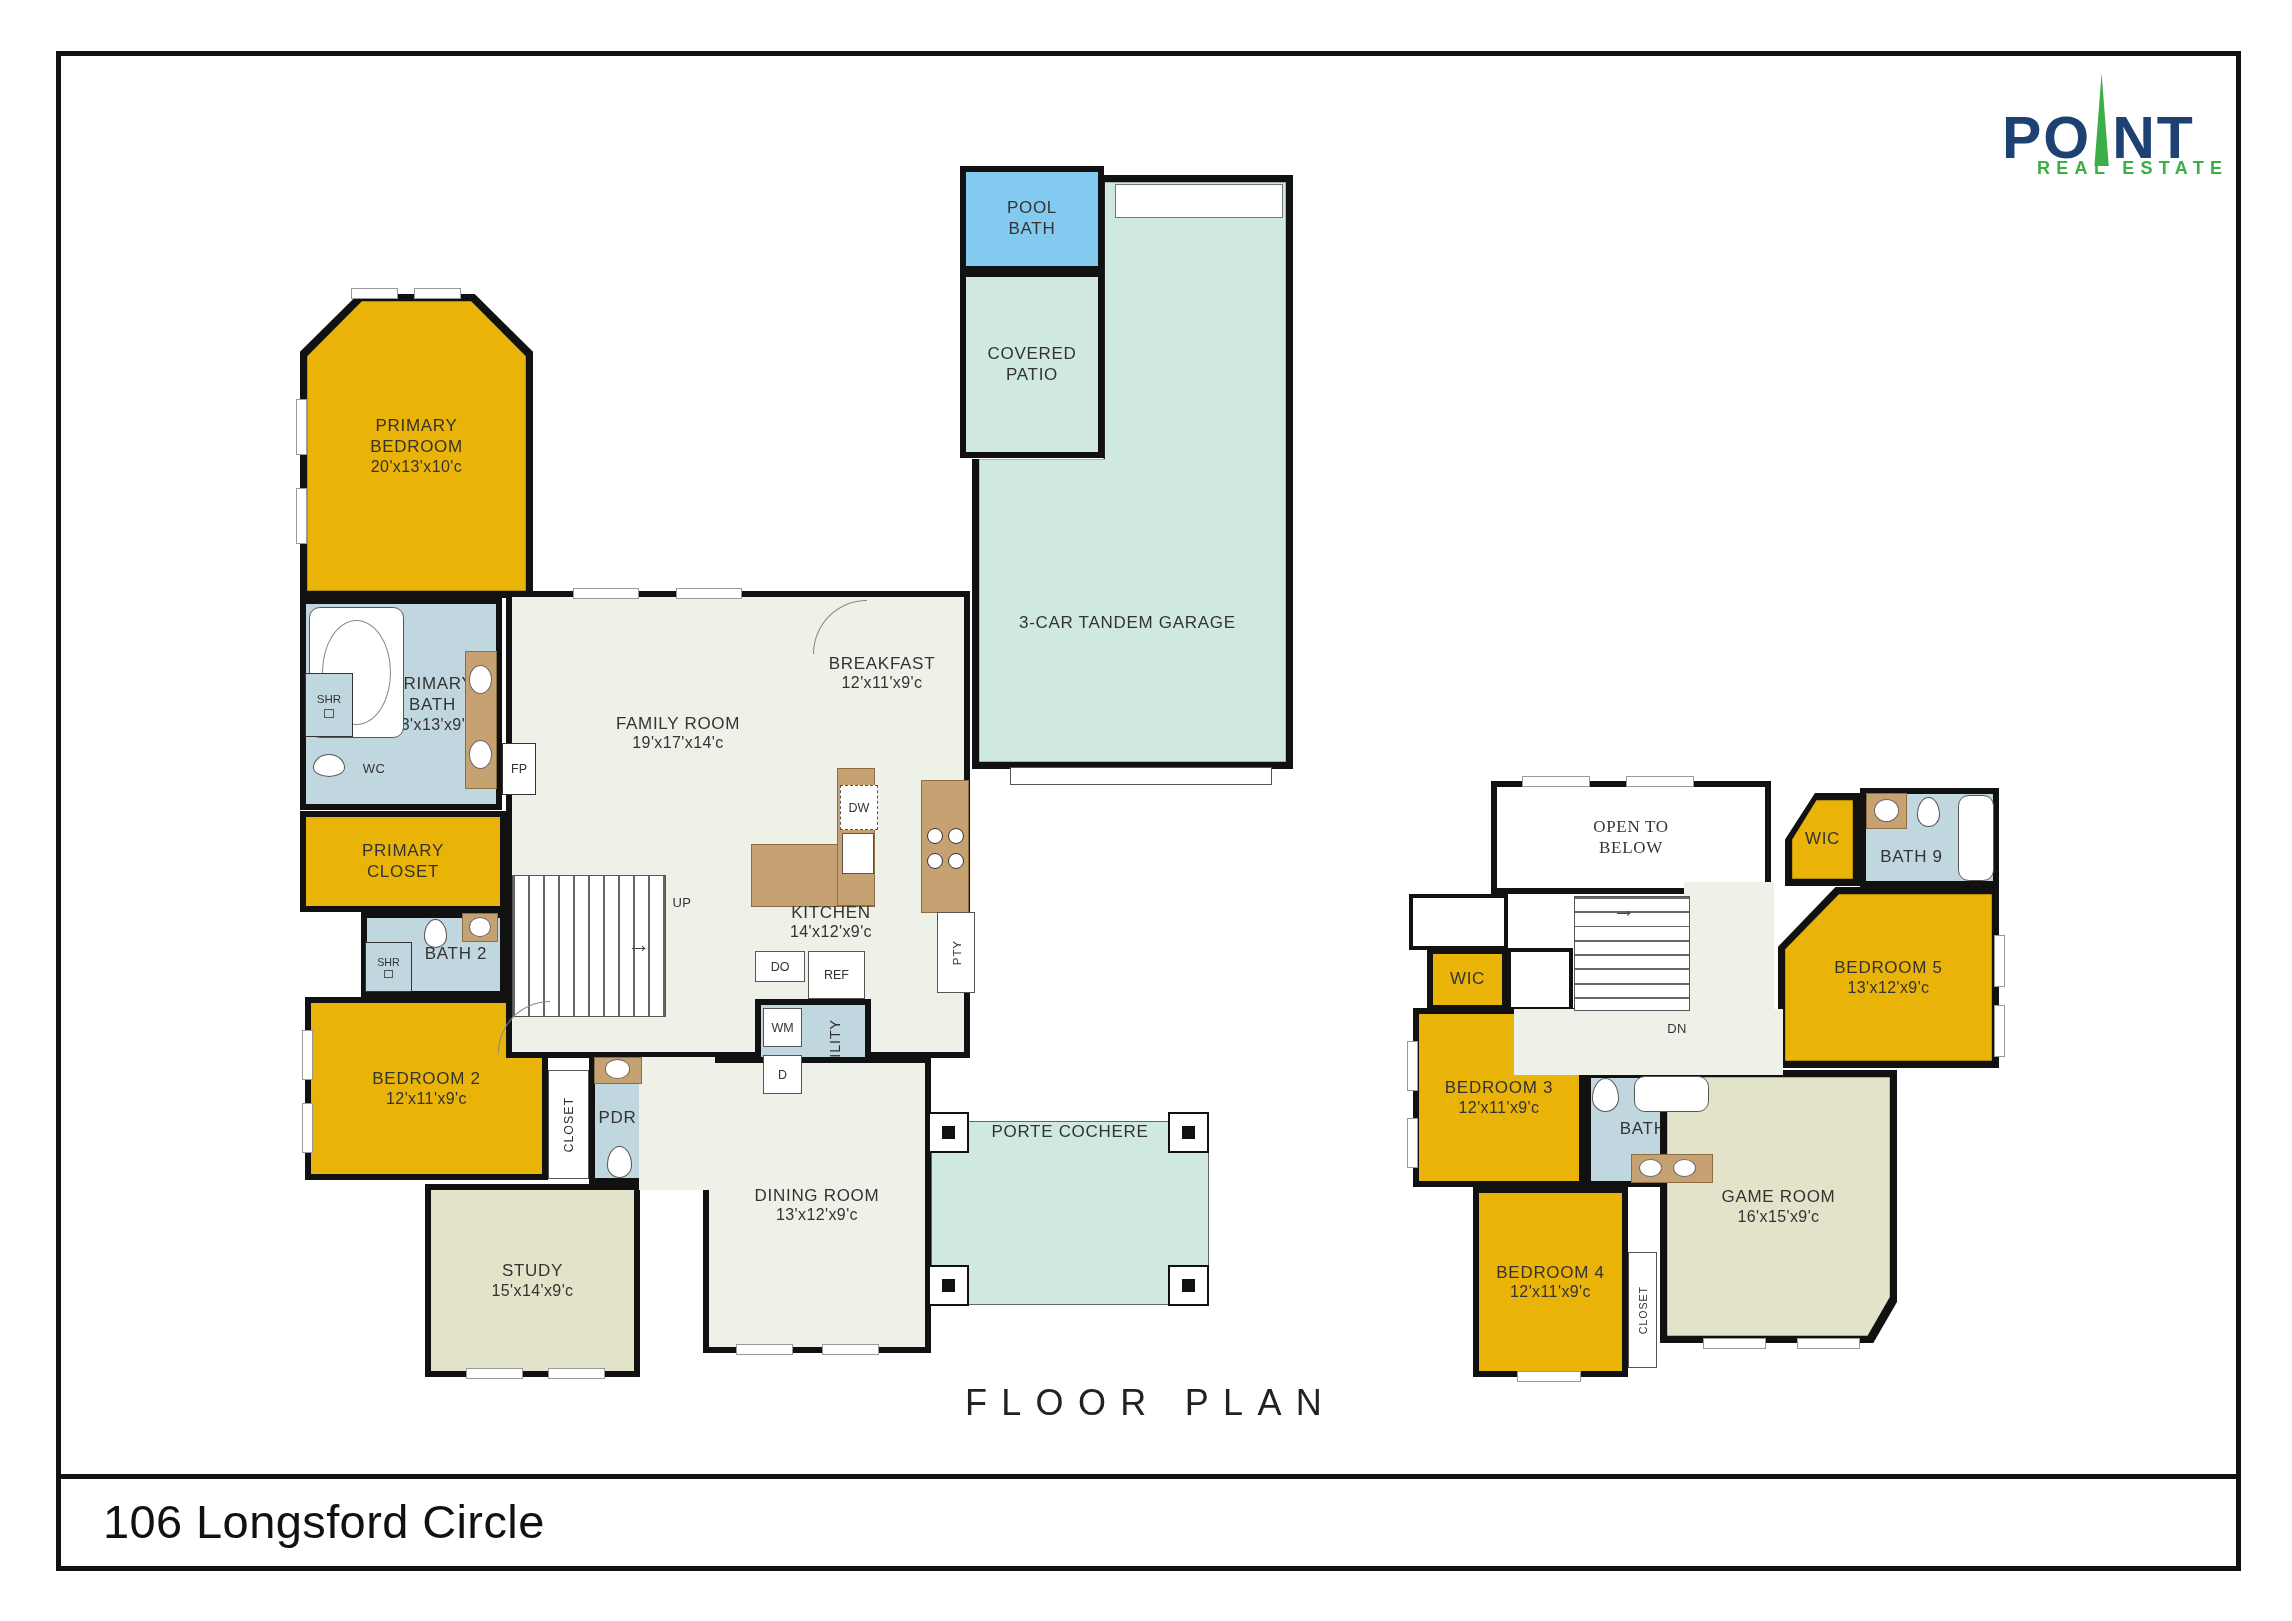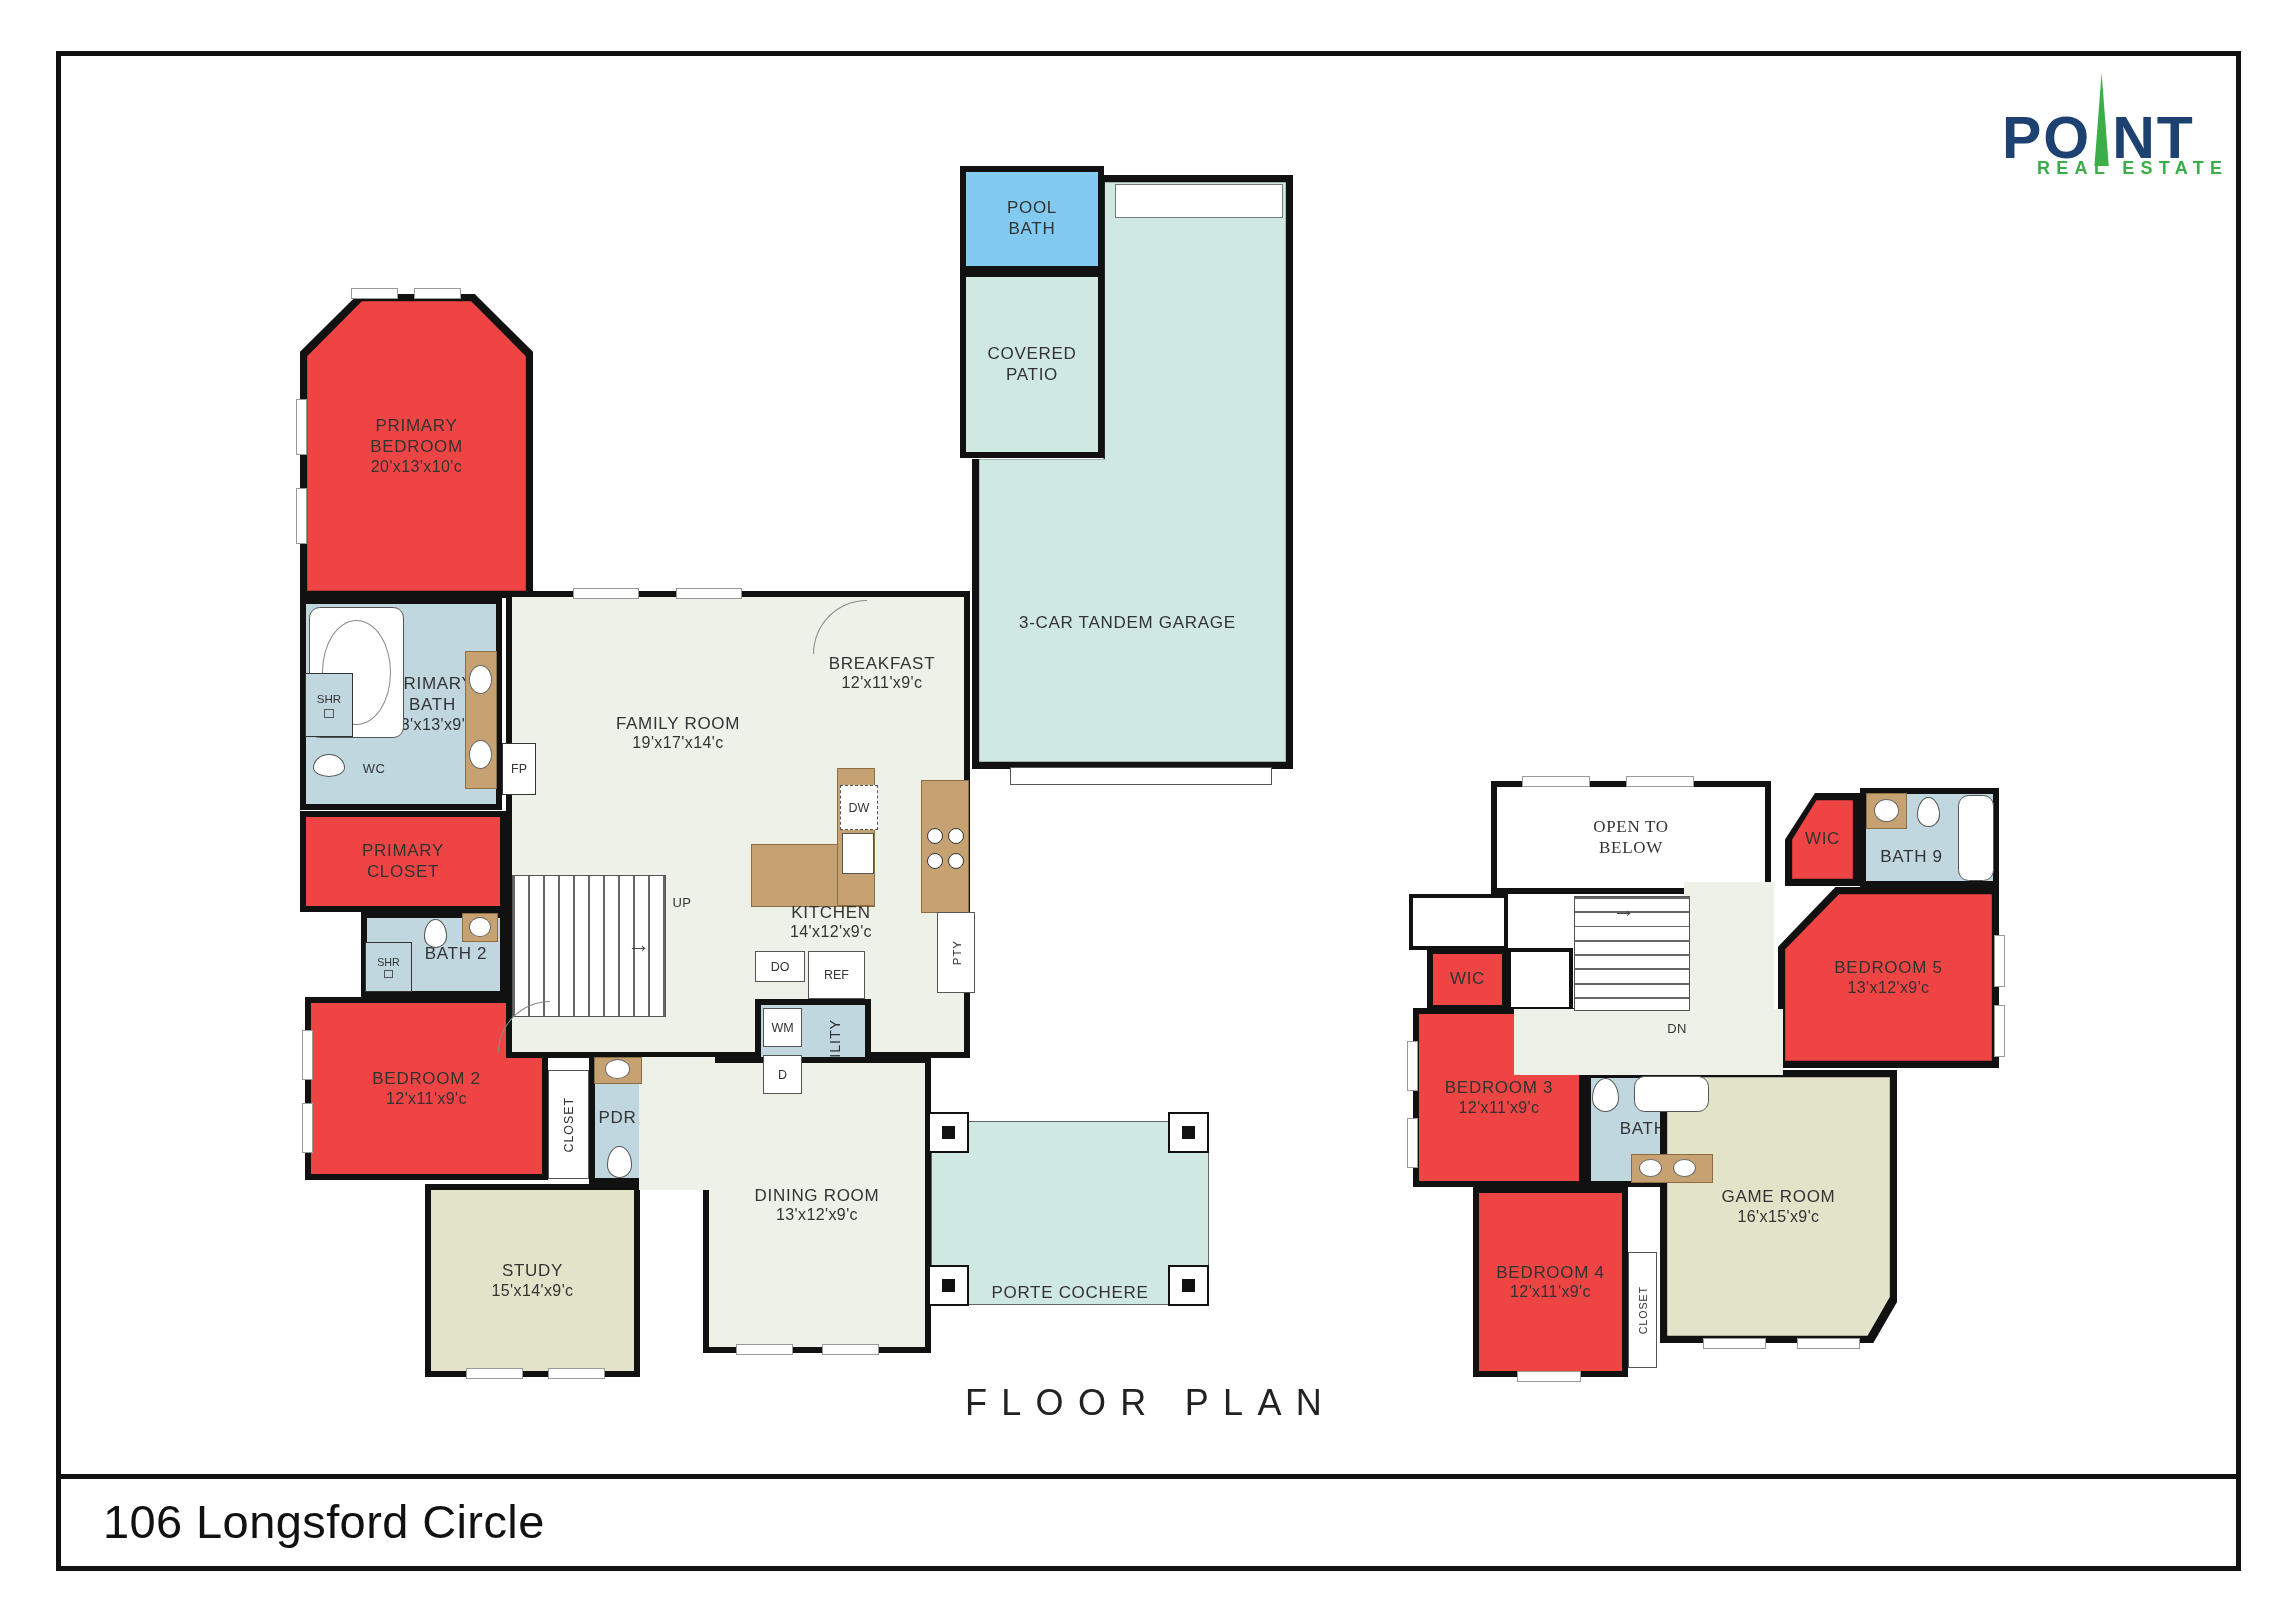--- a/index.html
+++ b/index.html
@@ -19,21 +19,21 @@
   .pfill{position:absolute;inset:7.2px;display:flex;flex-direction:column;align-items:center;
          justify-content:center;text-align:center;}
   .lbl{font-size:17px;letter-spacing:0.7px;line-height:1.22;color:#333;}
   .dims{font-size:16px;letter-spacing:0.4px;white-space:nowrap;color:#333;}
   .nw{white-space:nowrap;}
   .glabel{position:absolute;transform:translate(-50%,-50%);font-size:17px;letter-spacing:0.7px;
           color:#333;text-align:center;z-index:30;white-space:nowrap;}
   .gsmall{font-size:13px;letter-spacing:0.4px;}
   .vlabel{writing-mode:vertical-rl;transform:rotate(180deg);font-size:12.5px;letter-spacing:0.9px;color:#333;}
   
-  .green{background:#ef4444;} .pale{background:#edf1e7;} .blue{background:#c0d7e0;}
+  .green{background:#eab308;} .pale{background:#edf1e7;} .blue{background:#c0d7e0;}
   .teal{background:#cfe8e2;} .beige{background:#e2e3c9;} .whitefill{background:#fff;}
   .pool{background:#83caf0;}
   
   .fix{position:absolute;box-sizing:border-box;background:#fff;border:1.8px solid #555;
        display:flex;align-items:center;justify-content:center;z-index:20;font-size:12.5px;color:#333;}
   .counter{position:absolute;box-sizing:border-box;background:#c6a171;border:0.9px solid #8d6d42;z-index:20;}
   .sink{position:absolute;box-sizing:border-box;background:#fff;border:1.8px solid #666;border-radius:50%;z-index:21;}
   .toilet{position:absolute;box-sizing:border-box;background:#fff;border:1.8px solid #555;
           border-radius:50%/60% 60% 40% 40%;z-index:21;}
   .tub{position:absolute;box-sizing:border-box;background:#fff;border:1.8px solid #555;border-radius:10.7px;z-index:20;}
@@ -204,21 +204,21 @@
             clip-path:polygon(41% 0,100% 0,100% 100%,0 100%,0 47.8%,41% 47.8%);">
   <div class="pfill teal" style="clip-path:polygon(41% 0,100% 0,100% 100%,0 100%,0 47.8%,41% 47.8%);"></div>
 </div>
 <div class="fix" style="left:1115px;top:184px;width:168px;height:34px;border-color:#777;"></div>
 <div class="glabel" style="left:1104px;top:623px;text-align:center;">
   <div style="width:170px;">3-CAR TANDEM GARAGE</div>
 </div>
 <div class="fix" style="left:1010px;top:767px;width:262px;height:18px;"></div>
 
 <div class="abs teal" style="left:931px;top:1121px;width:278px;height:184px;border:1.8px solid #666;z-index:5;
-            display:flex;align-items:flex-end;justify-content:center;">
+            display:flex;align-items:flex-start;justify-content:center;">
   <span class="lbl nw">PORTE COCHERE</span>
 </div>
 <div class="post" style="left:928px;top:1112px;width:41px;height:41px;">
     <span class="postdot"></span>
   </div>
 <div class="post" style="left:1168px;top:1112px;width:41px;height:41px;">
     <span class="postdot"></span>
   </div>
 <div class="post" style="left:928px;top:1265px;width:41px;height:41px;">
     <span class="postdot"></span>

